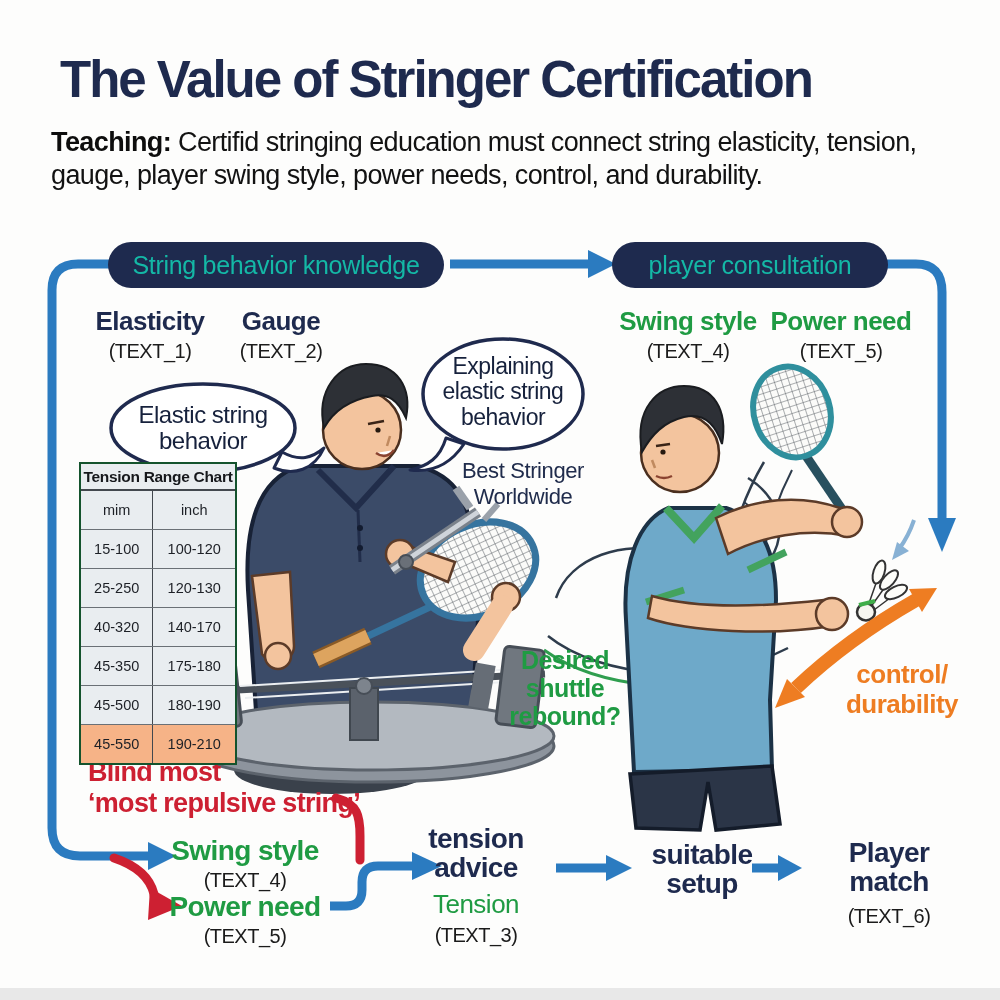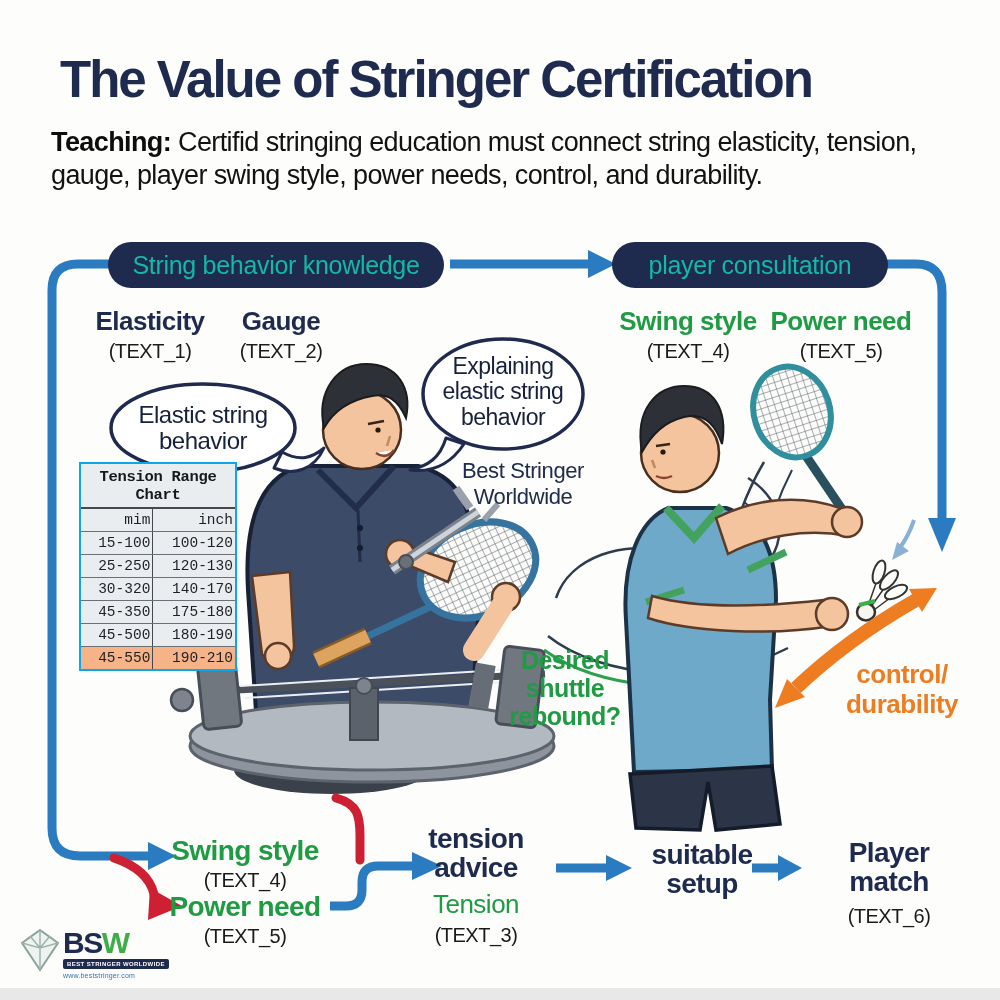--- a/index.html
+++ b/index.html
@@ -27,24 +27,24 @@
   .factor .val{font-size:20px;color:#1c1c1c;margin-top:3px;letter-spacing:-0.5px;}
   .navy{color:#1e2a4e;} .green{color:#1f9b43;} .red{color:#cd2032;} .orange{color:#ee7d22;}
   
   .bubble-text{font-size:24px;color:#16213c;line-height:1.1;letter-spacing:-0.5px;}
   
   .brand{left:448px;top:458px;width:150px;font-size:22px;color:#202c4c;line-height:1.18;letter-spacing:-0.4px;text-align:center;}
   .desired{left:505px;top:646px;width:120px;font-size:25px;font-weight:bold;line-height:1.12;letter-spacing:-0.5px;}
   .control{left:832px;top:660px;width:140px;font-size:26px;font-weight:bold;line-height:1.14;letter-spacing:-0.5px;}
   .blind{left:88px;top:757px;font-size:27px;font-weight:bold;line-height:1.16;letter-spacing:-0.7px;}
   
-  .ttable{left:79px;top:462px;width:158px;background:#e9edf0;border:2px solid #0ea5e9;box-sizing:border-box;font-family:Liberation Mono, monospace;}
+  .ttable{left:79px;top:462px;width:158px;background:#e9edf0;border:2px solid #14532d;box-sizing:border-box;}
   .ttable .tt{font-size:15.5px;font-weight:bold;color:#16181c;text-align:center;padding:4px 2px 3px;border-bottom:2px solid #43484e;letter-spacing:-0.3px;}
   .trow{display:grid;grid-template-columns:47% 53%;font-size:14.5px;color:#1d2averse;color:#1d2026;}
-  .trow span{padding:3px 2px;text-align:right;}
+  .trow span{padding:11px 2px;text-align:center;}
   .trow span:first-child{border-right:1.5px solid #43484e;}
   .trow + .trow{border-top:1.5px solid #6a7076;}
   .thead{border-top:none !important;}
   .hl{background:#f6b387;}
   
   .bflow .lab{font-size:28px;font-weight:bold;letter-spacing:-0.6px;line-height:1.05;}
   .bflow .val{font-size:20px;color:#1b1b1b;letter-spacing:-0.5px;margin-top:4px;}
   
   .logo{left:20px;top:928px;display:flex;gap:3px;align-items:flex-start;}
   .logo-col{display:flex;flex-direction:column;align-items:flex-start;}
@@ -242,37 +242,39 @@
     <div class="val">(TEXT_5)</div>
   </div>
 
   <div class="abs ctr bubble-text" style="left:203px;top:402px;width:170px;">Elastic string behavior</div>
   <div class="abs ctr bubble-text" style="left:503px;top:354px;width:140px;font-size:23px;">Explaining elastic string behavior</div>
 
   <div class="abs brand" style="left: 448px;">Best Stringer Worldwide</div>
   <div class="abs desired green" style="text-align: center; left: 505px;">Desired shuttle rebound?</div>
   <div class="abs control orange pre" style="text-align:center;">control/
 durability</div>
+  <div class="abs blind red pre">Blind most
+‘most repulsive string’</div>
 
   <div class="abs ttable">
     <div class="tt">Tension Range Chart</div>
     <div class="trow thead">
       <span>mim</span>
       <span>inch</span>
     </div>
     <div class="trow">
         <span>15-100</span>
         <span>100-120</span>
       </div>
     <div class="trow">
         <span>25-250</span>
         <span>120-130</span>
       </div>
     <div class="trow">
-        <span>30-320</span>
+        <span>40-320</span>
         <span>140-170</span>
       </div>
     <div class="trow">
         <span>45-350</span>
         <span>175-180</span>
       </div>
     <div class="trow">
         <span>45-500</span>
         <span>180-190</span>
       </div>
@@ -296,25 +298,14 @@
     <div class="val">(TEXT_3)</div>
   </div>
   <div class="abs ctr bflow" style="left:702px;top:840px;width:120px;">
     <div class="lab navy">suitable setup</div>
   </div>
   <div class="abs ctr bflow" style="left:889px;top:838px;width:100px;">
     <div class="lab navy">Player match</div>
     <div class="val" style="margin-top:8px;">(TEXT_6)</div>
   </div>
 
-  <div class="abs logo">
-    <svg width="40" height="44" viewBox="0 0 40 44">
-      <polygon points="20,2 38,15 20,42 2,15" fill="#eef3f1" stroke="#8aa39c" stroke-width="2"></polygon>
-      <path d="M2 15 L20 20 L38 15 M20 2 L20 20 L20 42 M10 8 L20 20 L30 8" fill="none" stroke="#9fb3ac" stroke-width="1.5"></path>
-    </svg>
-    <div class="logo-col">
-      <div class="logo-acr navy"><span>BS</span><span class="w">W</span></div>
-      <div class="logo-banner">BEST STRINGER WORLDWIDE</div>
-      <div class="logo-url">www.beststringer.com</div>
-    </div>
-  </div>
 
 </div>
 
 </body></html>

